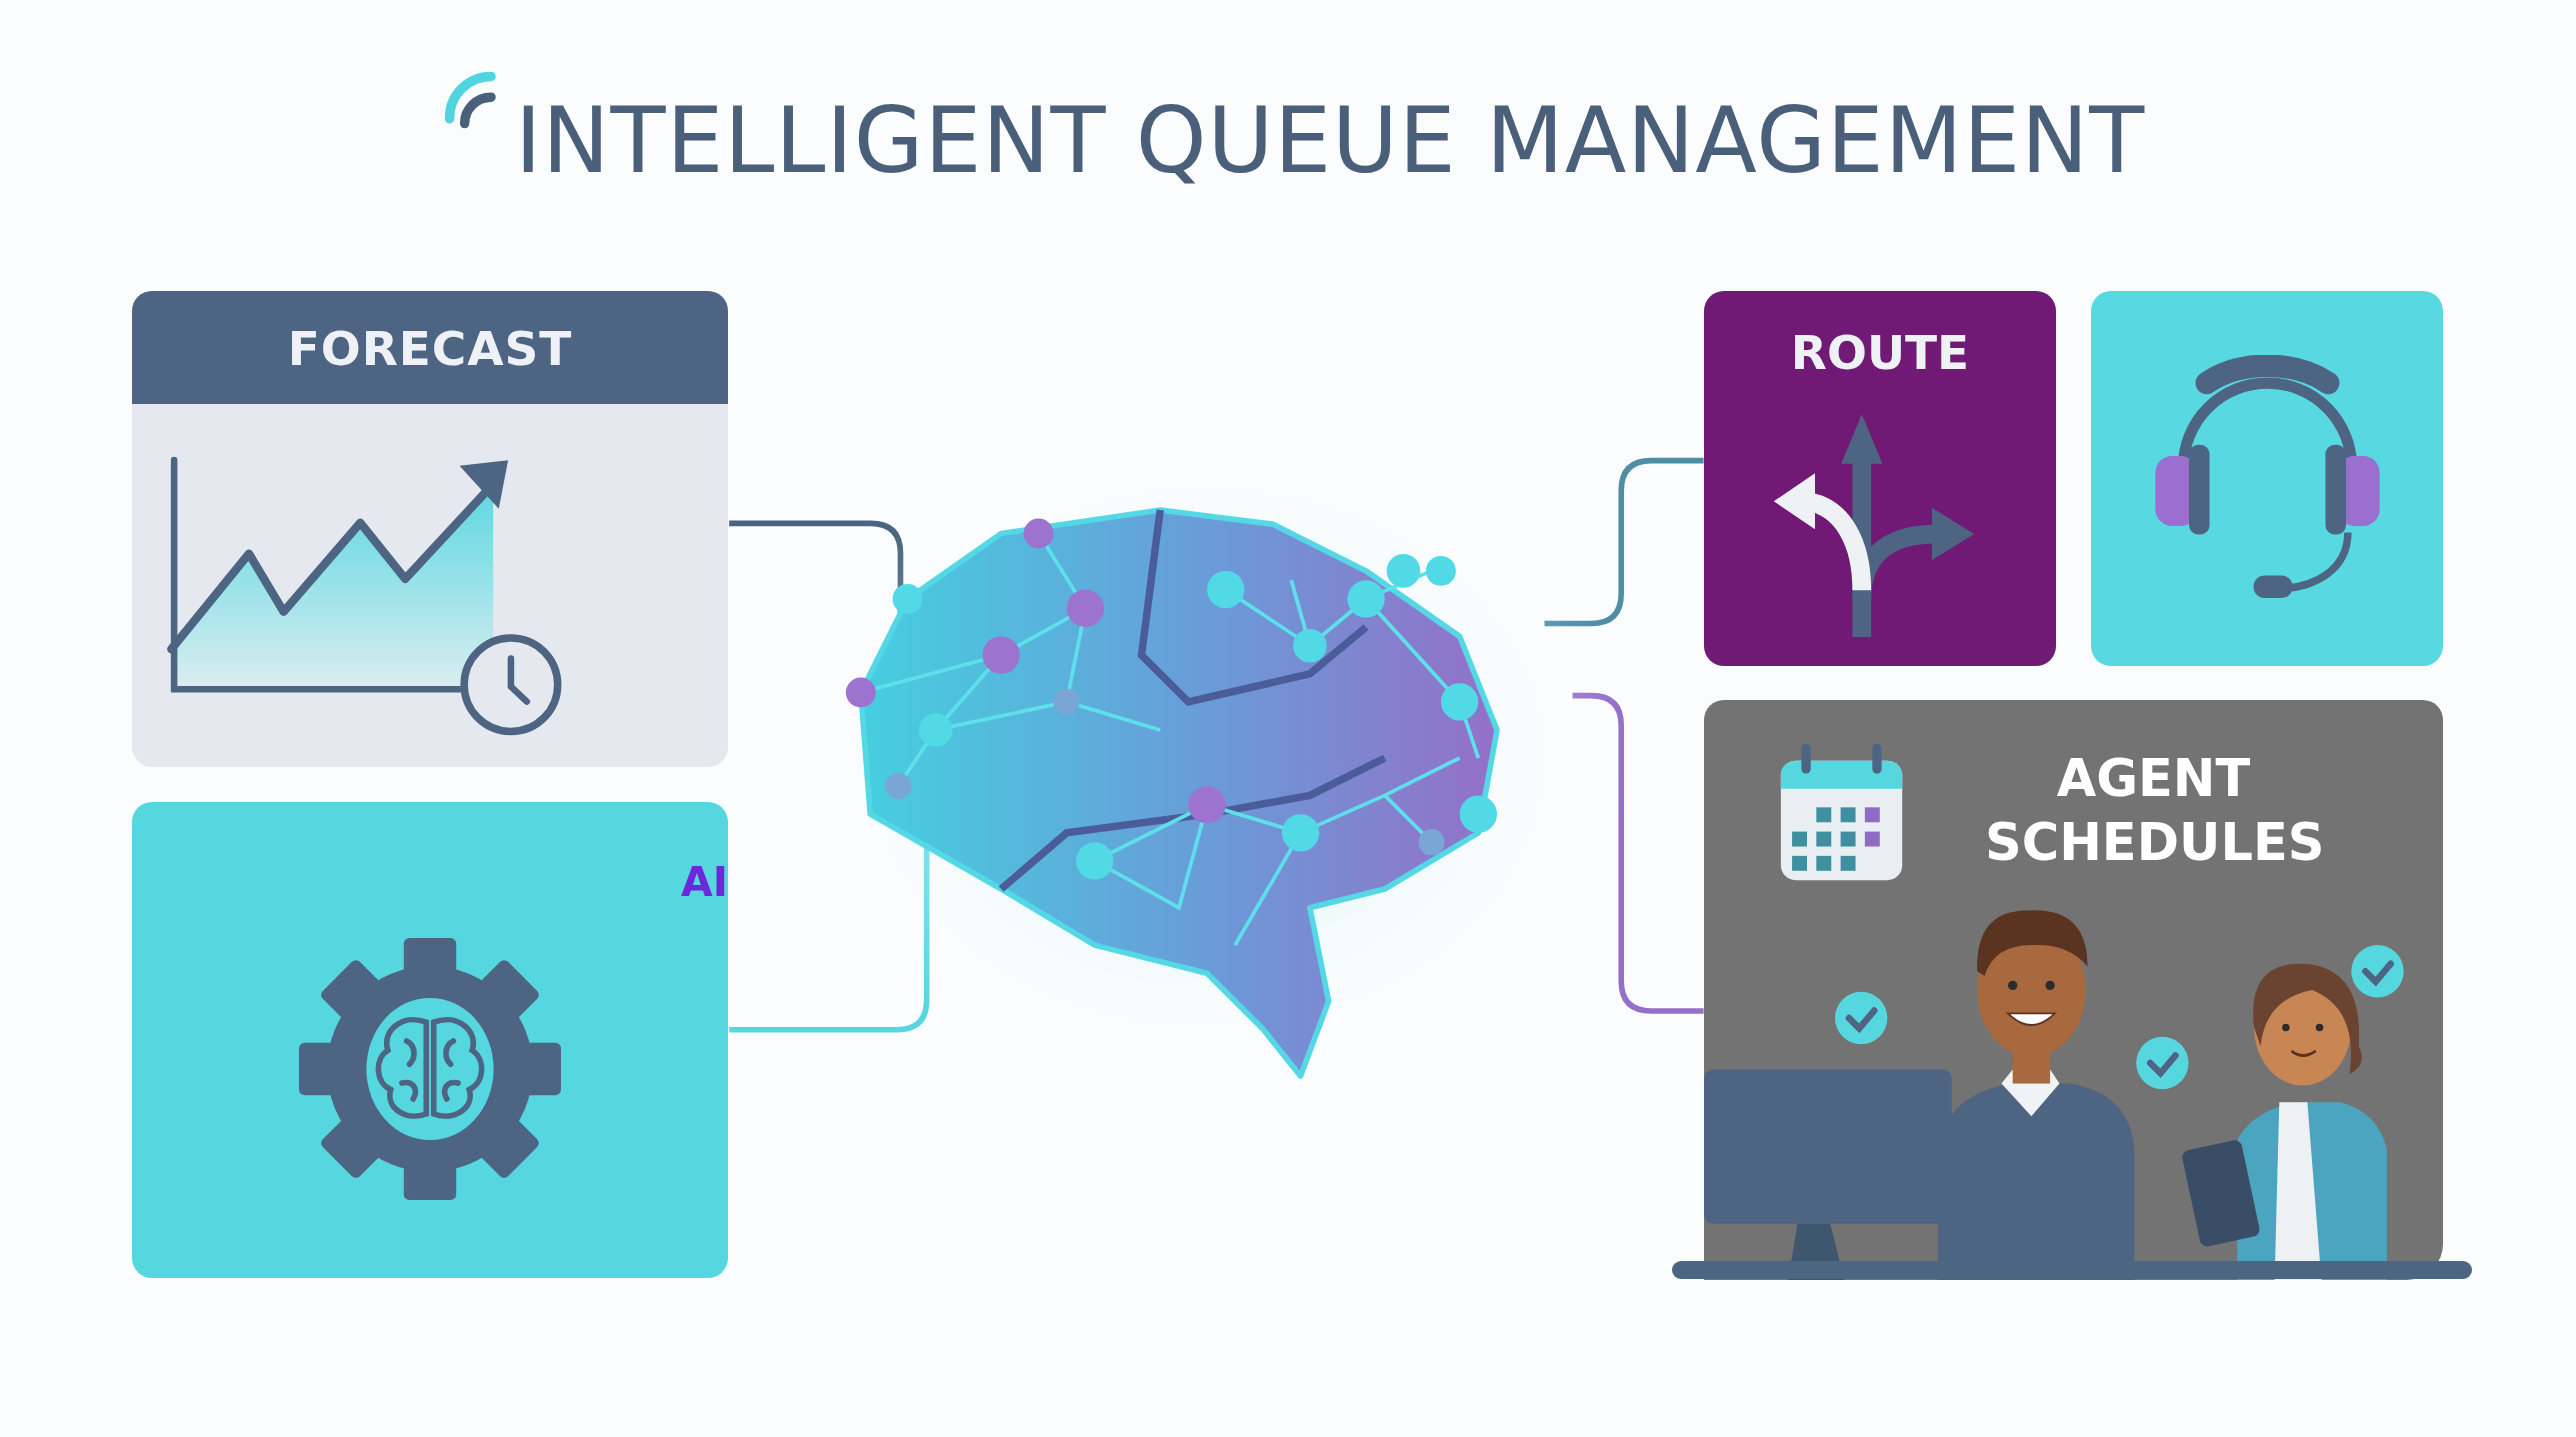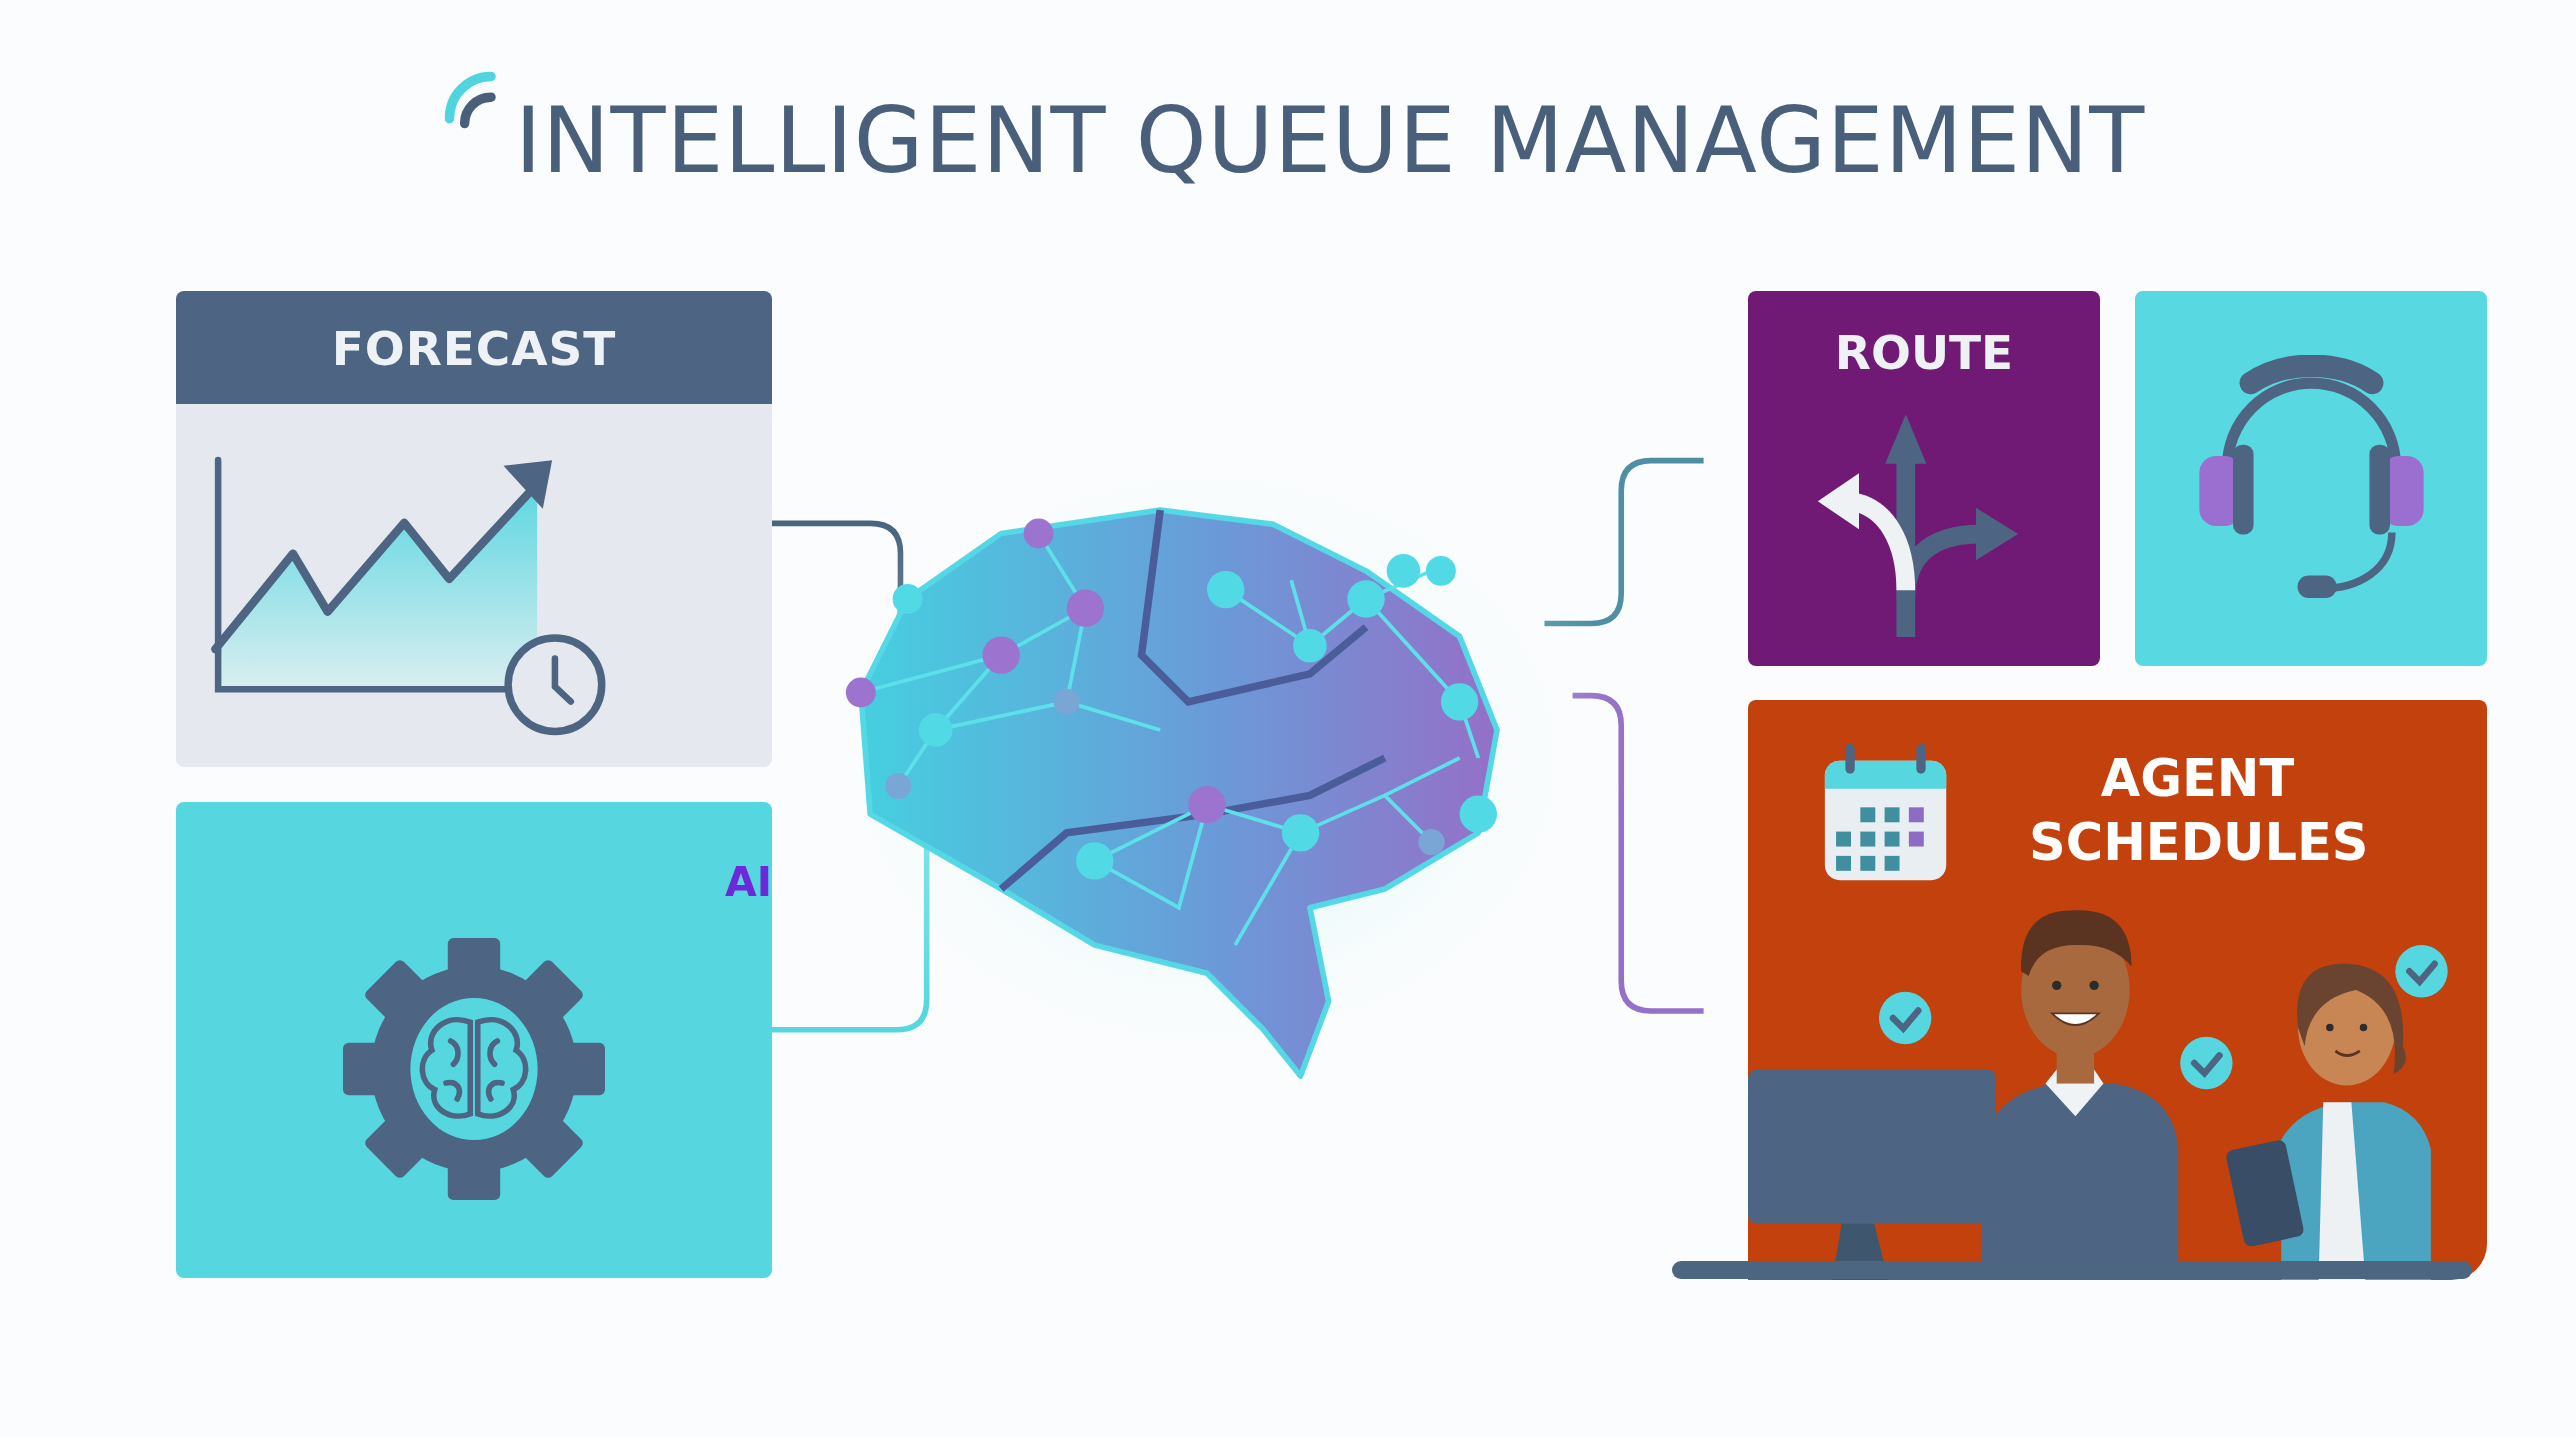--- a/index.html
+++ b/index.html
@@ -8,32 +8,32 @@
     background:#fbfcfd;
     font-family:"DejaVu Sans", "Liberation Sans", sans-serif;
   }
   .abs { position:absolute; }
   .title {
     position:absolute; left:0; top:89px; width:2576px; text-align:center;
     font-size:90px; font-weight:normal; letter-spacing:0.9px; color:#4a5f7a;
     line-height:103px;
     padding-left:42px;
   }
-  .card { position:absolute; border-radius:8px; overflow:hidden;margin-left:44px; }
+  .card { position:absolute; border-radius:20px; overflow:hidden; }
   .forecast { left:132px; top:291px; width:596px; height:476px; background:#e5e8ee; }
   .forecast .head {
     height:113px; background:#4d6582; color:#eef1f5; font-weight:bold;
     font-size:47px; text-align:center; line-height:116px; letter-spacing:0.9px;
   }
   .ai { left:132px; top:802px; width:596px; height:476px; background:#56d7e0; }
   .ai .label { position:absolute; top:56px; width:100%; text-align:right; font-weight:bold; font-size:41px; color:#6d28d9; }
   .route { left:1704px; top:291px; width:352px; height:375px; background:#701a75; }
   .route .label { position:absolute; top:34px; width:100%; text-align:center; font-weight:bold; font-size:47px; color:#eef2f4; }
   .headset { left:2091px; top:291px; width:352px; height:375px; background:#58d8e1; }
-  .sched { left:1704px; top:700px; width:739px; height:580px; background:#c2410c; border-bottom-left-radius:0; border-bottom-right-radius:36px; }
+  .sched { left:1704px; top:700px; width:739px; height:580px; background:#737373; border-bottom-left-radius:0; border-bottom-right-radius:36px; }
   .sched .label { position:absolute; left:281px; top:47px; width:337px; text-align:center; font-weight:bold; font-size:51px; line-height:64px; color:#ffffff; }
   .desk { position:absolute; left:1672px; top:1261px; width:800px; height:18px; border-radius:9.4px; background:#4c6580; }
   svg { display:block; }
 </style>
 </head>
 <body>
 
 <div class="abs" style="left:442px;top:67px;">
   <svg width="66" height="66" viewBox="0 0 70 70">
     <path d="M8 55 A44 44 0 0 1 52 10" stroke="#4fd4e0" stroke-width="10" fill="none" stroke-linecap="round"></path>

